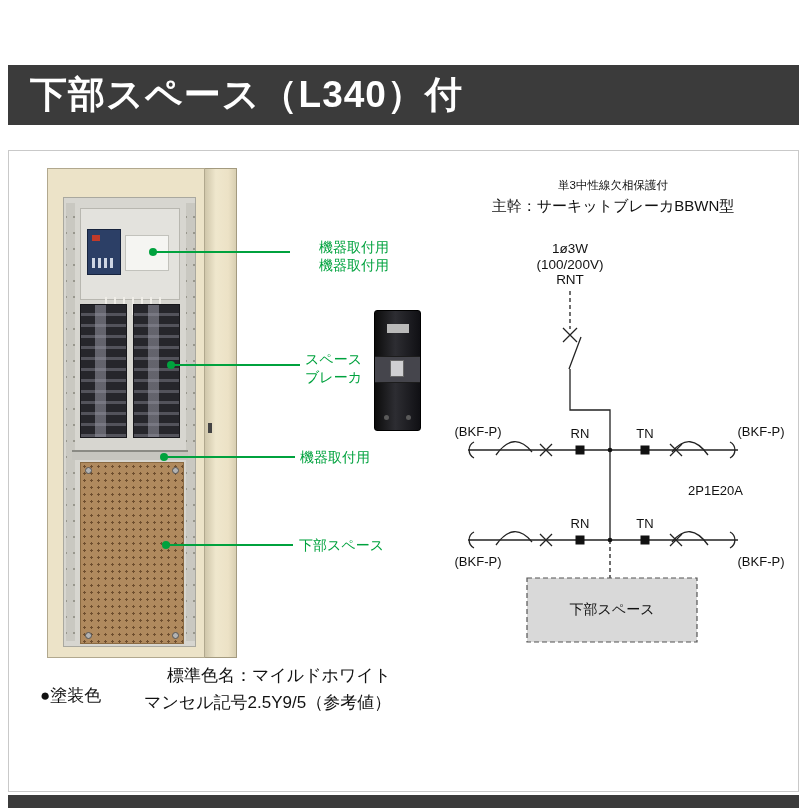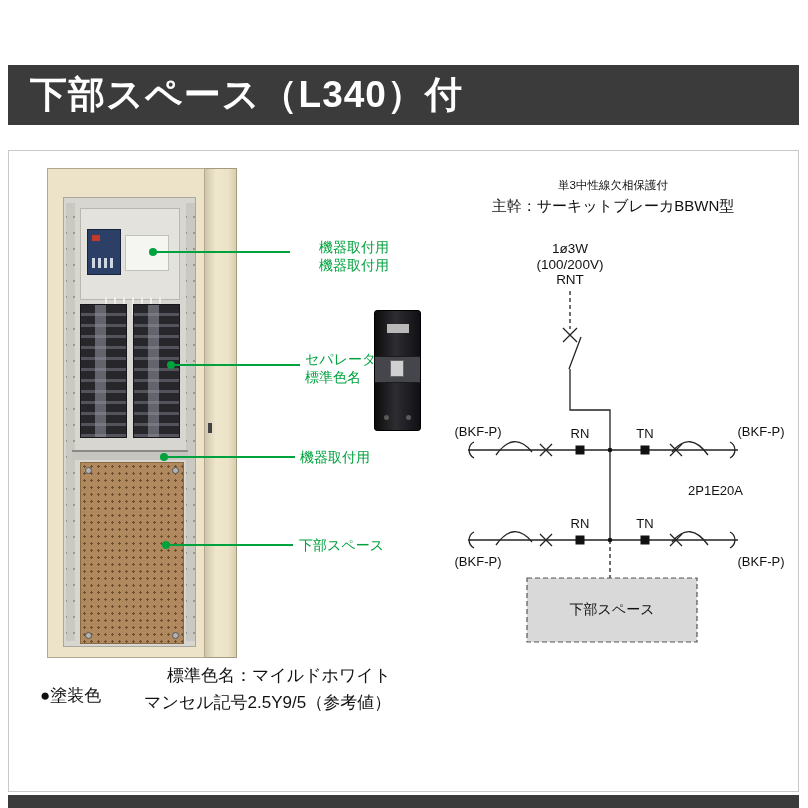--- a/index.html
+++ b/index.html
@@ -130,22 +130,22 @@
   <div class="ann-line" style="left:152px;top:251px;width:138px;"></div>
   <div class="ann-line" style="left:170px;top:364px;width:130px;"></div>
   <div class="ann-line" style="left:163px;top:456px;width:132px;"></div>
   <div class="ann-line" style="left:165px;top:544px;width:128px;"></div>
 
   <div class="ann-label" style="left:296px;top:238px;margin-left:23px;">
     <div>機器取付用</div>
     <div>機器取付用</div>
   </div>
   <div class="ann-label" style="left:305px;top:350px;">
-    <div>セパレータ</div>
-    <div>標準色名</div>
+    <div>スペース</div>
+    <div>ブレーカ</div>
   </div>
   <div class="ann-label" style="left:300px;top:448px;">機器取付用</div>
   <div class="ann-label" style="left:299px;top:536px;">下部スペース</div>
 
   <div class="bp">
     <div class="bp-label"></div>
     <div class="bp-band"></div>
     <div class="bp-toggle"></div>
     <div class="bp-screw l"></div>
     <div class="bp-screw r"></div>

